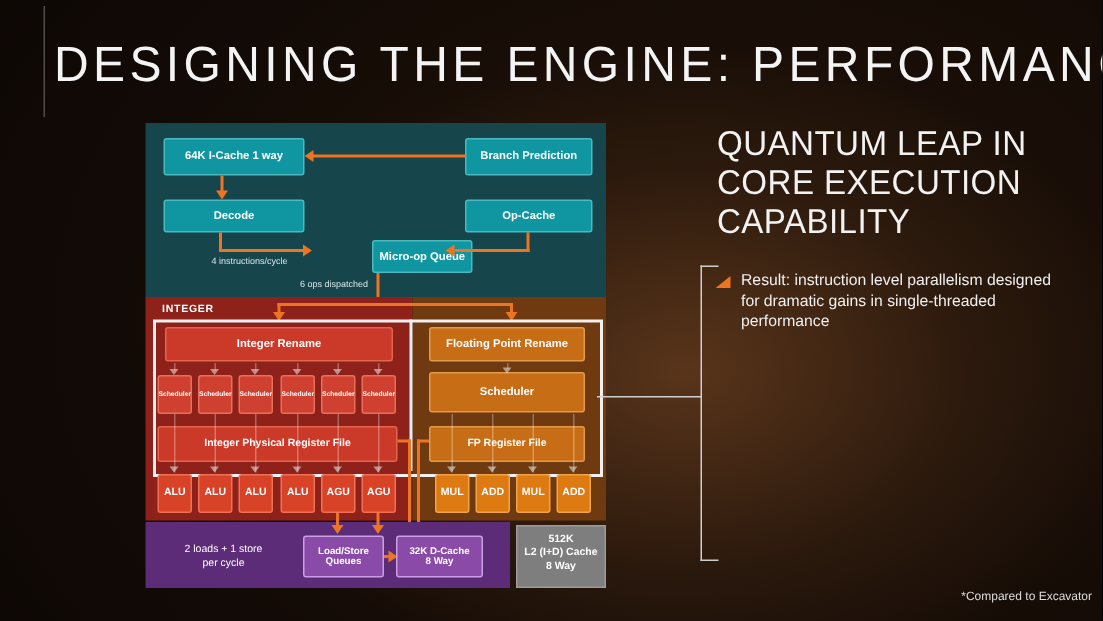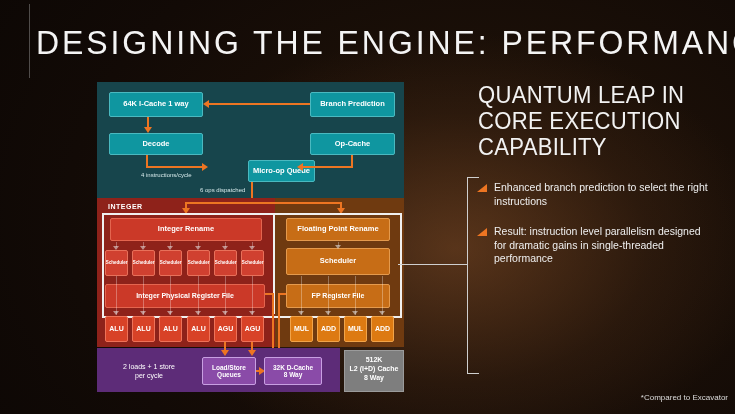--- a/index.html
+++ b/index.html
@@ -200,24 +200,20 @@
   <div class="wline" style="left:467px;top:177px;width:12px;height:1px;"></div>
   <div class="wline" style="left:467px;top:373px;width:12px;height:1px;"></div>
 
   <h2 class="heading">
     <div>QUANTUM LEAP IN</div>
     <div>CORE EXECUTION</div>
     <div>CAPABILITY</div>
   </h2>
 
   <div class="bullets">
-    <div class="bullet" style="margin-bottom:17px;">
-      <span class="tri"></span>
-      <span>Enhanced branch prediction to select the right instructions</span>
-    </div>
     <div class="bullet">
       <span class="tri"></span>
       <span>Result: instruction level parallelism designed for dramatic gains in single-threaded performance</span>
     </div>
   </div>
 
   <div class="footnote">*Compared to Excavator</div>
 </div>
 
 </body></html>

